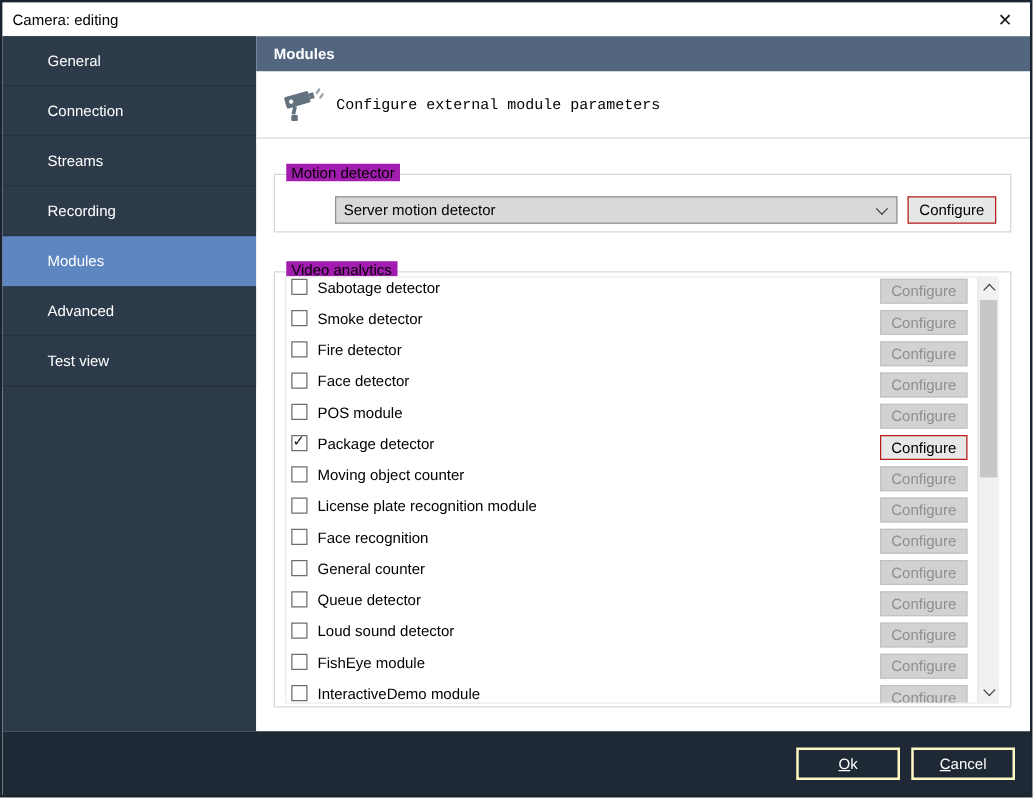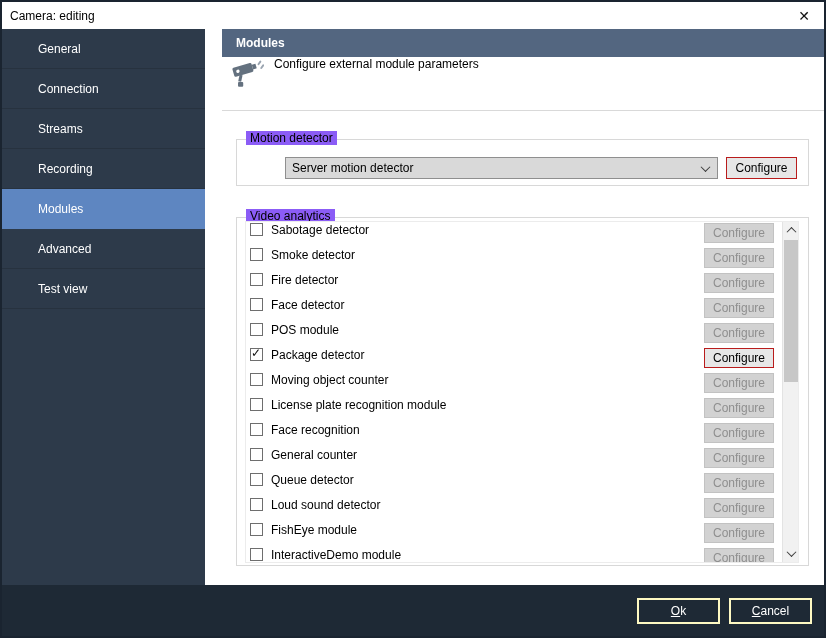--- a/index.html
+++ b/index.html
@@ -10,42 +10,42 @@
             display:flex; flex-direction:column; overflow:hidden; }
 
   
   .titlebar { height:27px; background:#ffffff; display:flex; align-items:center;
               padding-left:8px; flex:0 0 auto; }
   .titlebar .title { font-size:12px; color:#000; }
   .close-btn { margin-left:auto; width:40px; height:27px; display:flex; align-items:center;
                justify-content:center; font-size:14px; color:#111; cursor:default; }
 
   
-  .body-row { flex:1 1 auto; display:flex; min-height:0;gap:17px; }
+  .body-row { flex:1 1 auto; display:flex; min-height:0; }
 
   .sidebar { width:203px; background:#2d3a4a; flex:0 0 auto; }
   .side-item { height:40px; display:flex; align-items:center; padding-left:36px;
                color:#ffffff; border-bottom:1px solid #27323f; background:#2d3a4a; }
   .side-item.selected { background:#5e86c1; border-bottom-color:#5e86c1; }
 
   .main { flex:1 1 auto; background:#ffffff; display:flex; flex-direction:column; min-width:0; }
 
   .main-header { height:28px; background:#536680; color:#ffffff; font-weight:bold;
                  display:flex; align-items:center; padding-left:14px; flex:0 0 auto; }
 
-  .info-row { height:54px; display:flex; padding-left:8px;
-              border-bottom:1px solid #d9d9d9; flex:0 0 auto; }
+  .info-row { height:54px; display:flex; align-items:center; padding-left:20px;
+              border-bottom:1px solid #d9d9d9; flex:0 0 auto;font-family:Liberation Mono, monospace; }
   .cam-icon { width:34px; height:34px; margin-right:10px; }
   .info-text { color:#000; }
 
   .content { flex:1 1 auto; padding:0 15px 0 14px; position:relative; }
 
   
   .group { position:relative; border:1px solid #d8d8d8; background:#ffffff; }
-  .group-label { position:absolute; top:-9px; left:9px; background:#8b5cf6;
+  .group-label { position:absolute; top:-9px; left:9px; background:#a21caf;
                  padding:0 4px; color:#000; }
   .group-motion { margin-top:28px; height:47px; }
   .motion-row { position:absolute; top:17px; left:8px; right:11px; height:38px;
                 display:flex; gap:8px;padding-left:40px; }
 
   .combo { flex:1 1 auto; height:22px; background:#d9d9d9; border:1px solid #8f8f8f;
            display:flex; align-items:center; padding:0 8px 0 6px; }
   .combo .combo-text { flex:1 1 auto; }
   .chev-down, .chev-up { display:inline-block; width:7px; height:7px;
            border-right:1.5px solid #3c3c3c; border-bottom:1.5px solid #3c3c3c; }

